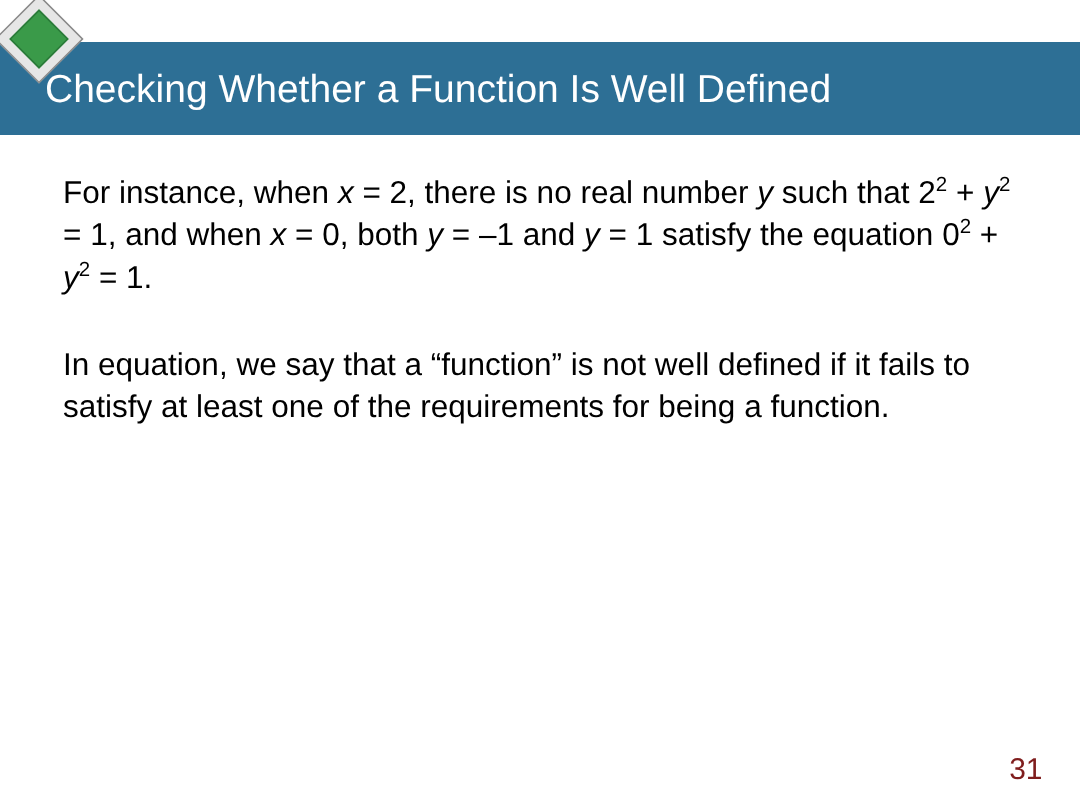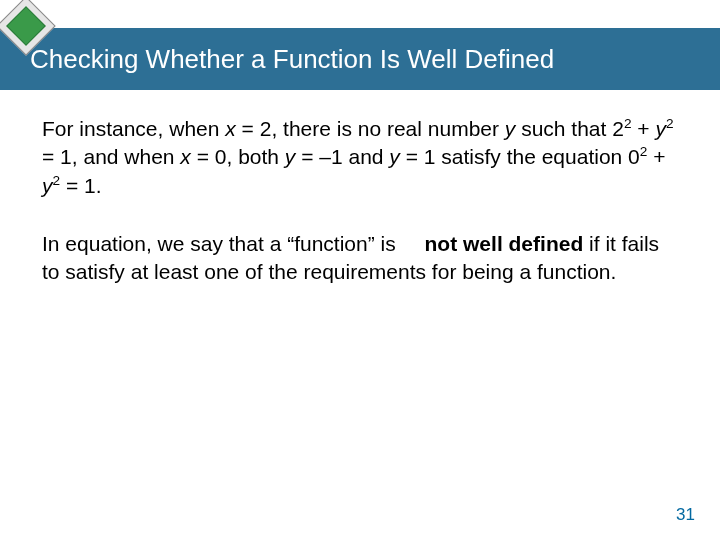--- a/index.html
+++ b/index.html
@@ -54,27 +54,27 @@
     width: 636px;
   }
   .para {
     font-size: 21px;
     line-height: 1.35;
     color: #000;
     margin-bottom: 30px;
   }
   .mi { font-style: italic; }
   sup { font-size: 0.65em; vertical-align: super; line-height: 0; }
-  .bold { font-weight: bold; margin-left: 23px; }
+  .bold { font-weight: normal; }
   .page-num {
     position: absolute;
     bottom: 15px;
     right: 25px;
-    font-size: 17px;
-    color: #0369a1;
+    font-size: 20px;
+    color: #7f1d1d;
   }
 </style>
 </head>
 <body>
 
 <div class="header-bar">
   <div class="title">Checking Whether a Function Is Well Defined</div>
 </div>
 
 <div class="diamond-outer"></div>

